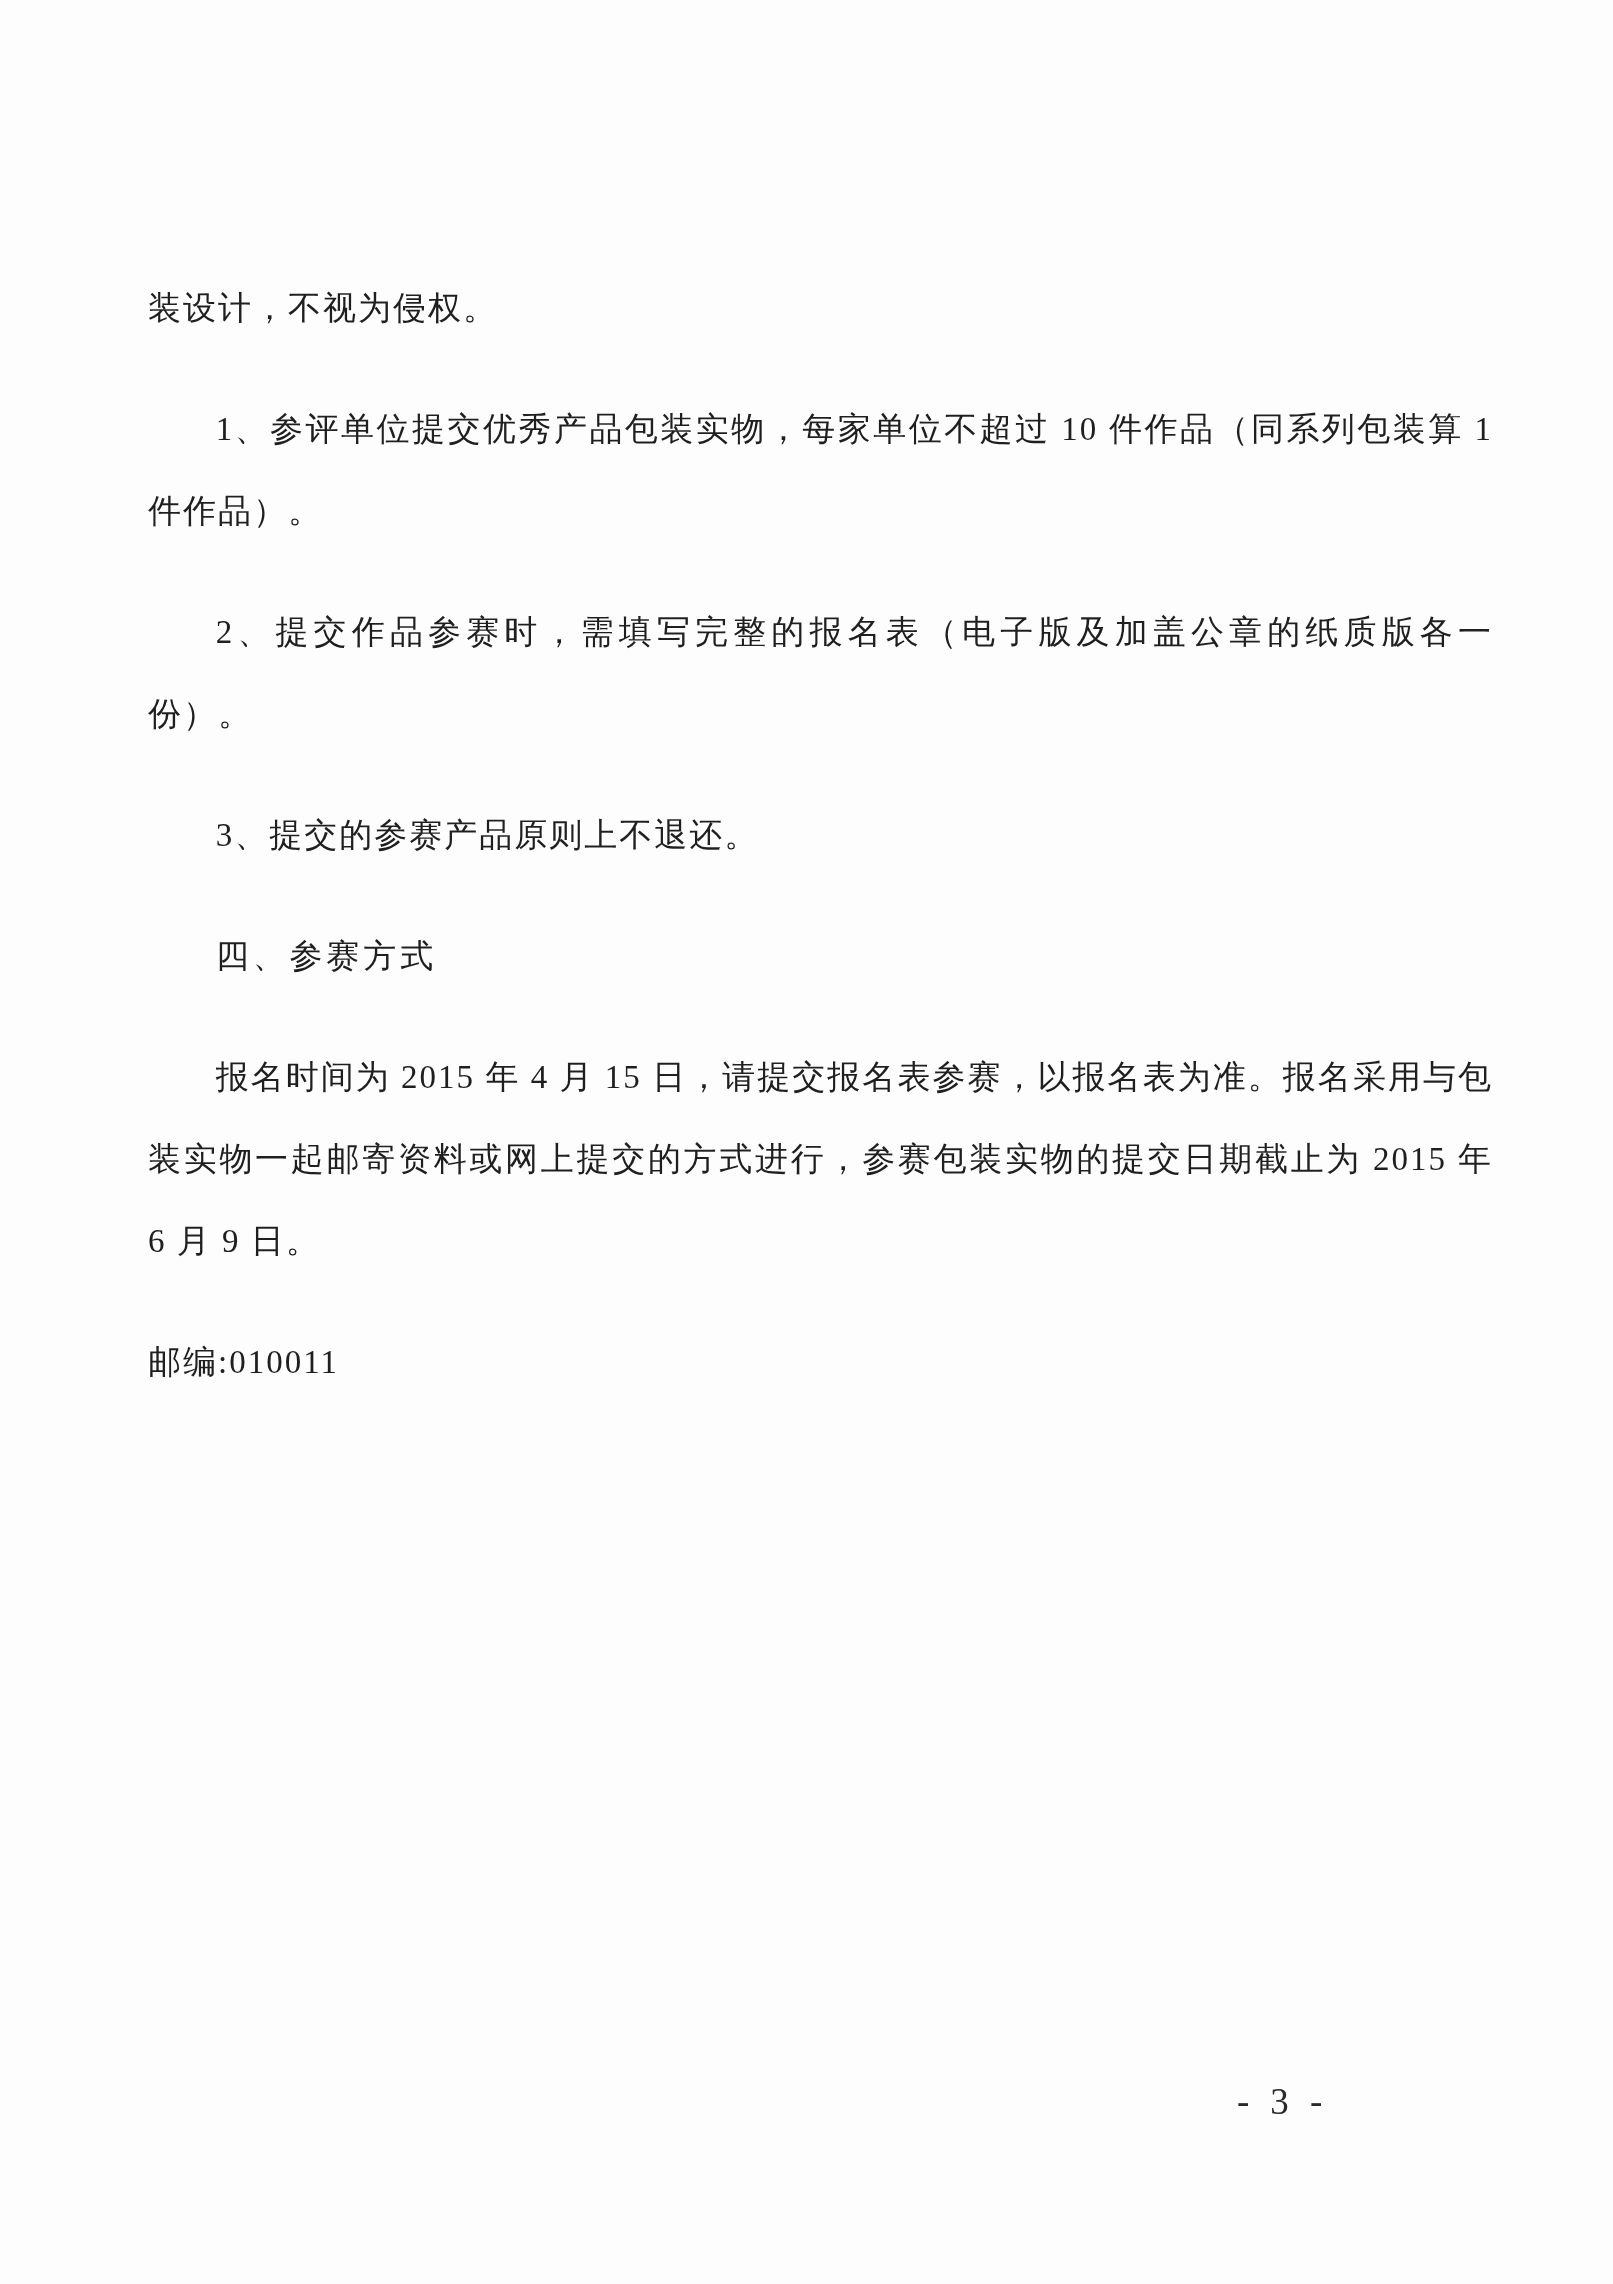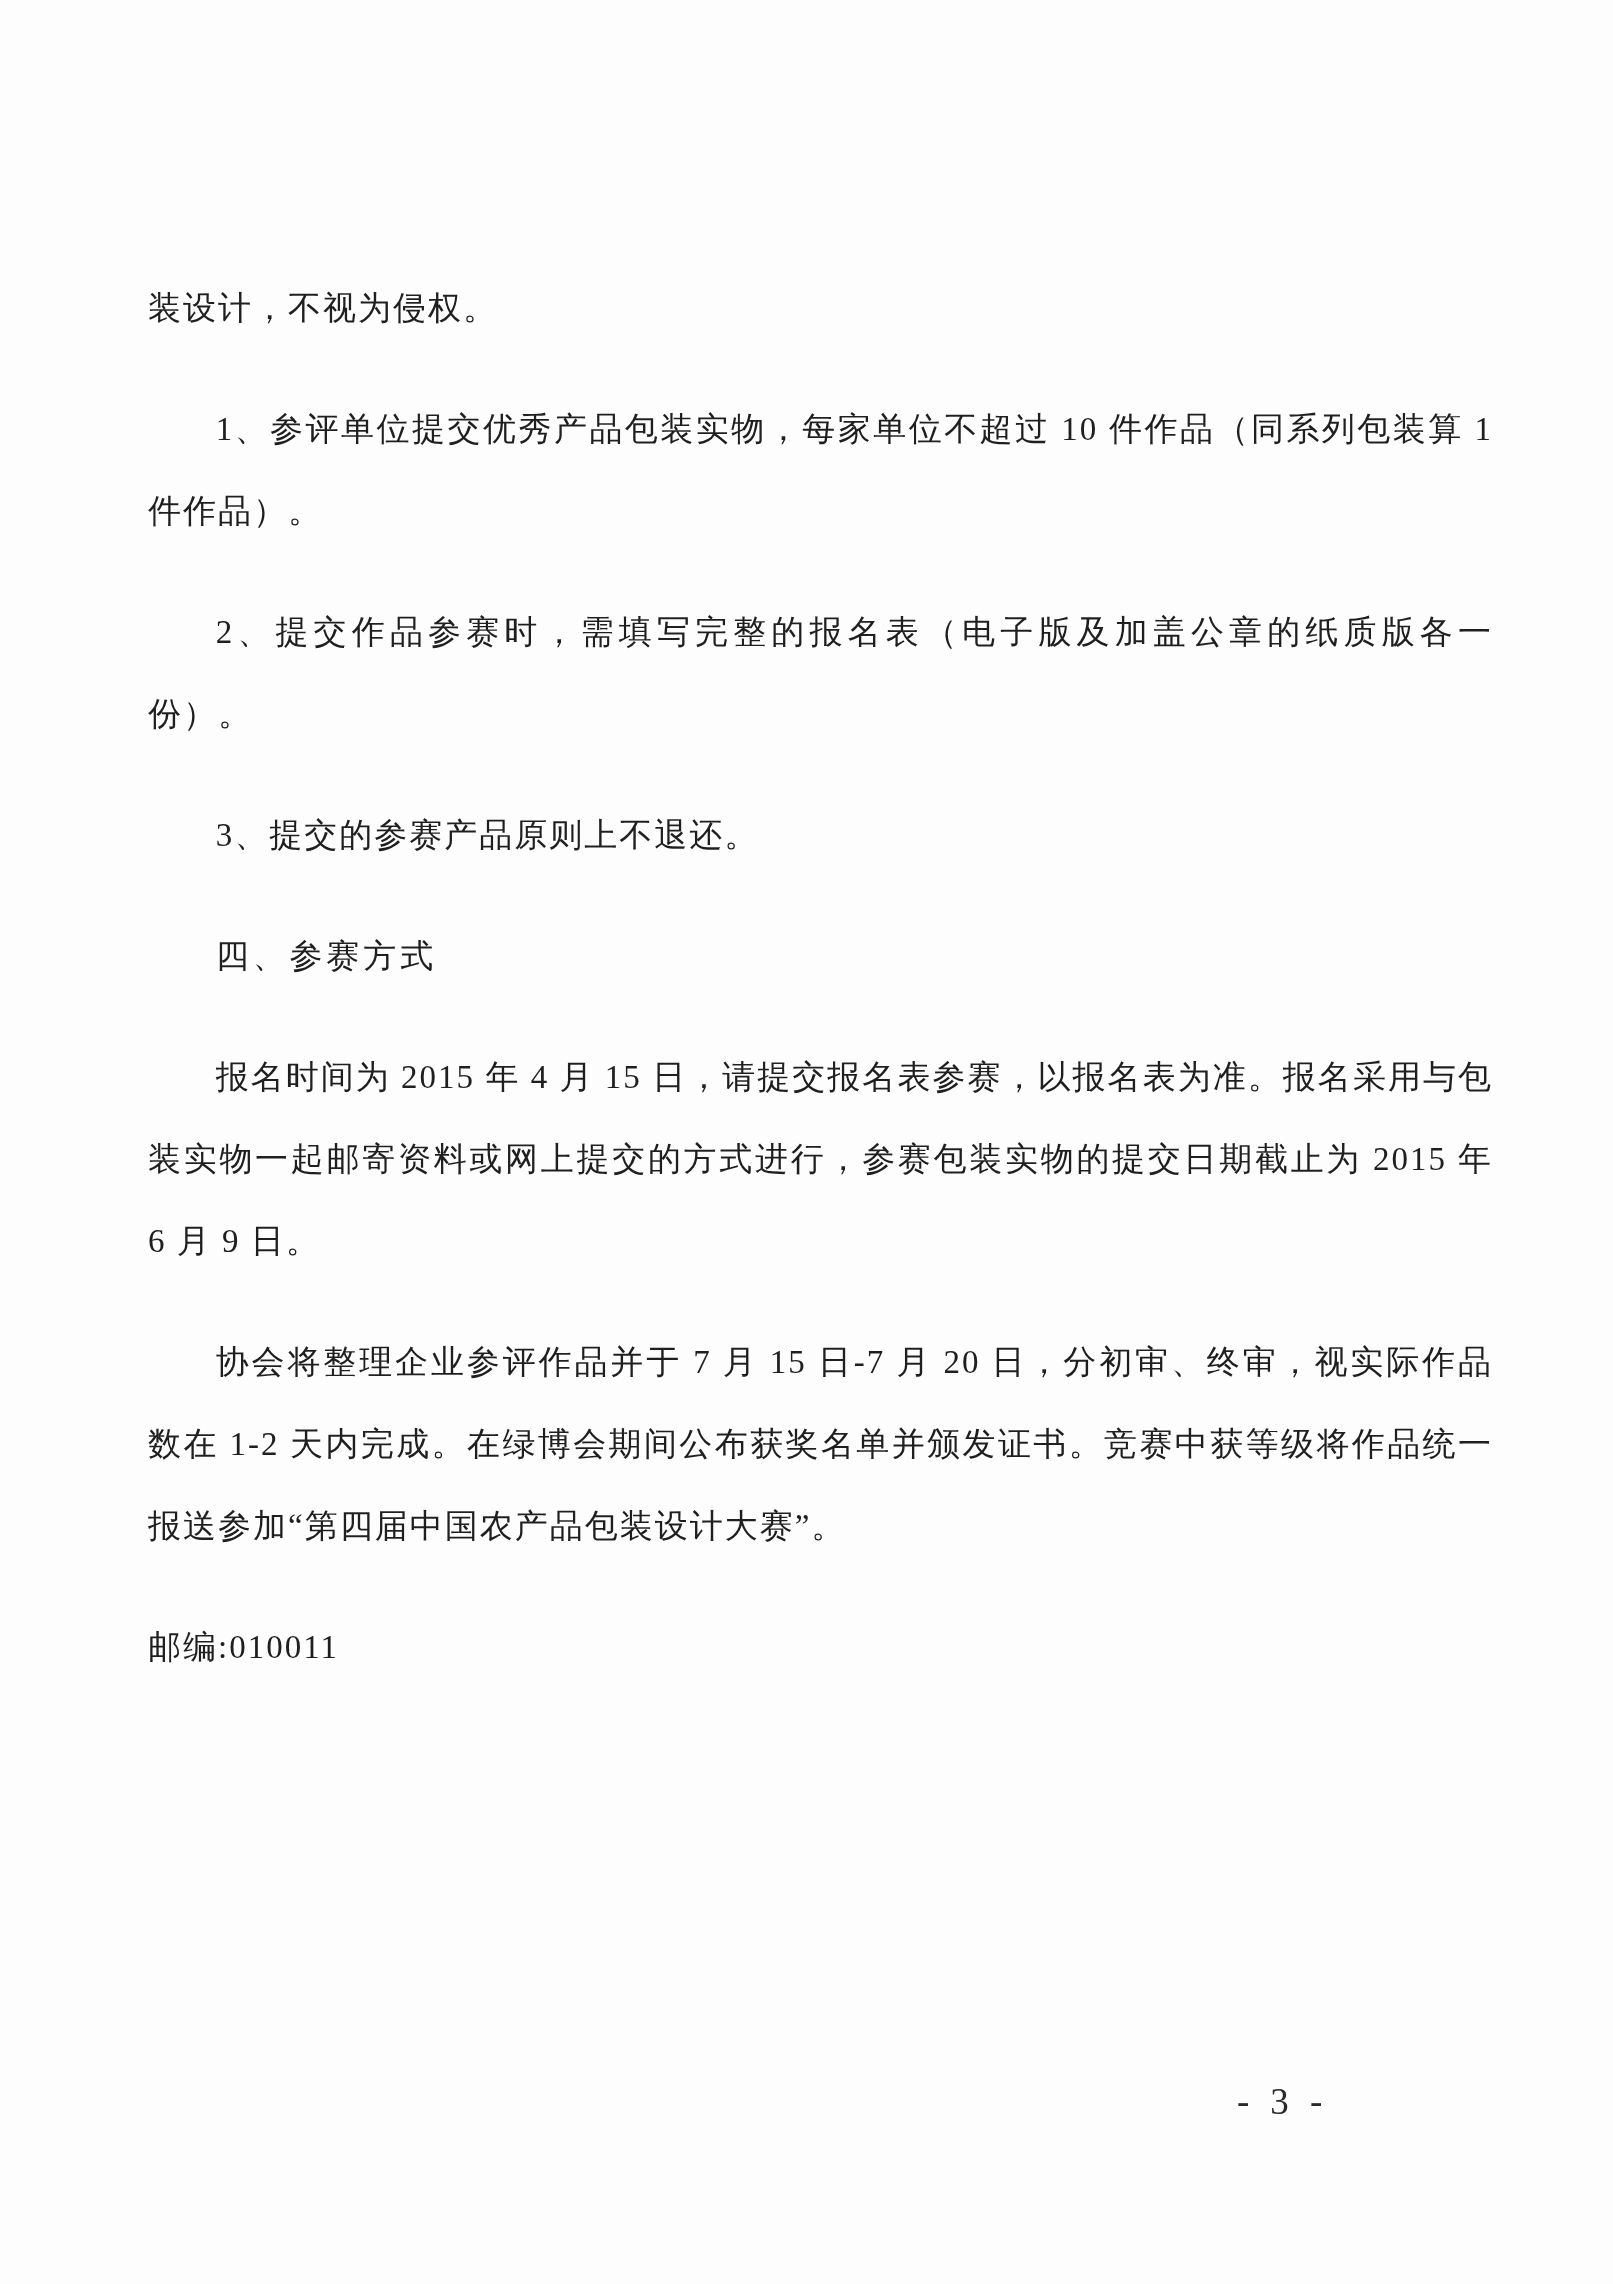--- a/index.html
+++ b/index.html
@@ -58,18 +58,17 @@
 <body>
 
 <div class="page">
   <div class="content">
     <p class="body">装设计，不视为侵权。</p>
     <p class="body indent">1、参评单位提交优秀产品包装实物，每家单位不超过 10 件作品（同系列包装算 1 件作品）。</p>
     <p class="body indent">2、提交作品参赛时，需填写完整的报名表（电子版及加盖公章的纸质版各一份）。</p>
     <p class="body indent">3、提交的参赛产品原则上不退还。</p>
     <p class="heading">四、参赛方式</p>
     <p class="body indent">报名时间为 2015 年 4 月 15 日，请提交报名表参赛，以报名表为准。报名采用与包装实物一起邮寄资料或网上提交的方式进行，参赛包装实物的提交日期截止为 2015 年 6 月 9 日。</p>
-    <p class="body indent">协会将整理企业参评作品并于 7 月 15 日-7 月 20 日，分初审、终审，视实际作品数在 1-2 天内完成。在绿博会期间公布获奖名单并颁发证书。竞赛中获等级将作品统一报送参加“第四届中国农产品包装设计大赛”。</p>
     <p class="body tight">邮编:010011</p>
   </div>
   <div class="page-number">- 3 -</div>
 </div>
 
 
 </body></html>

